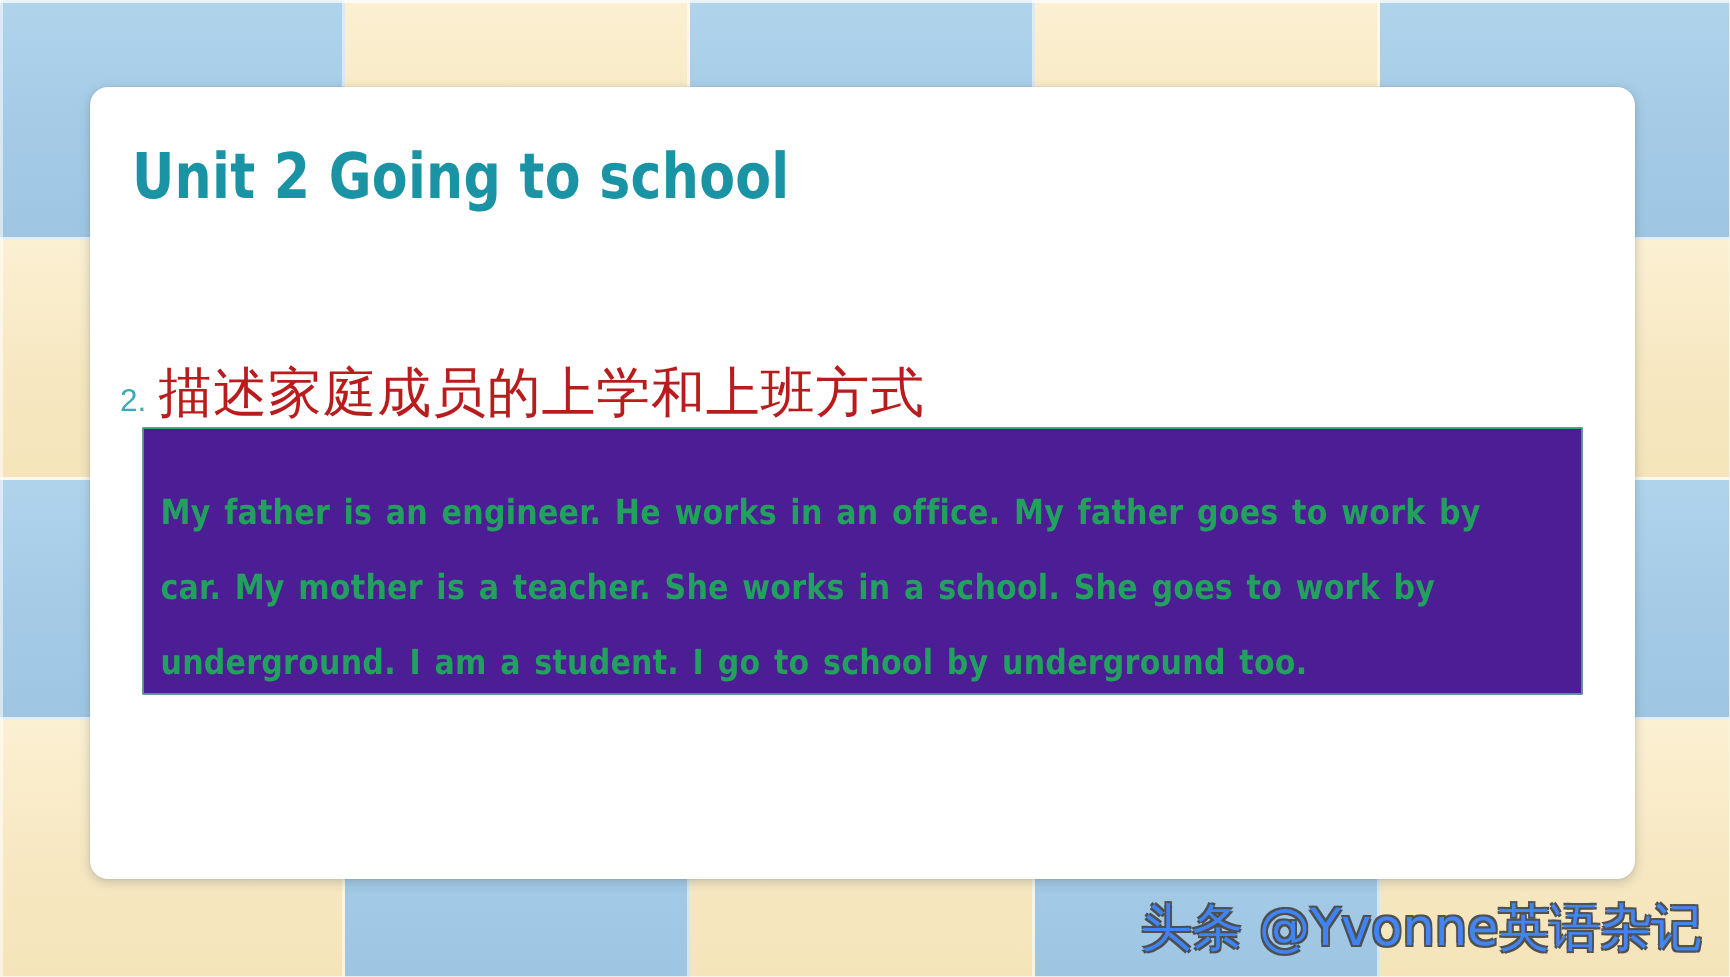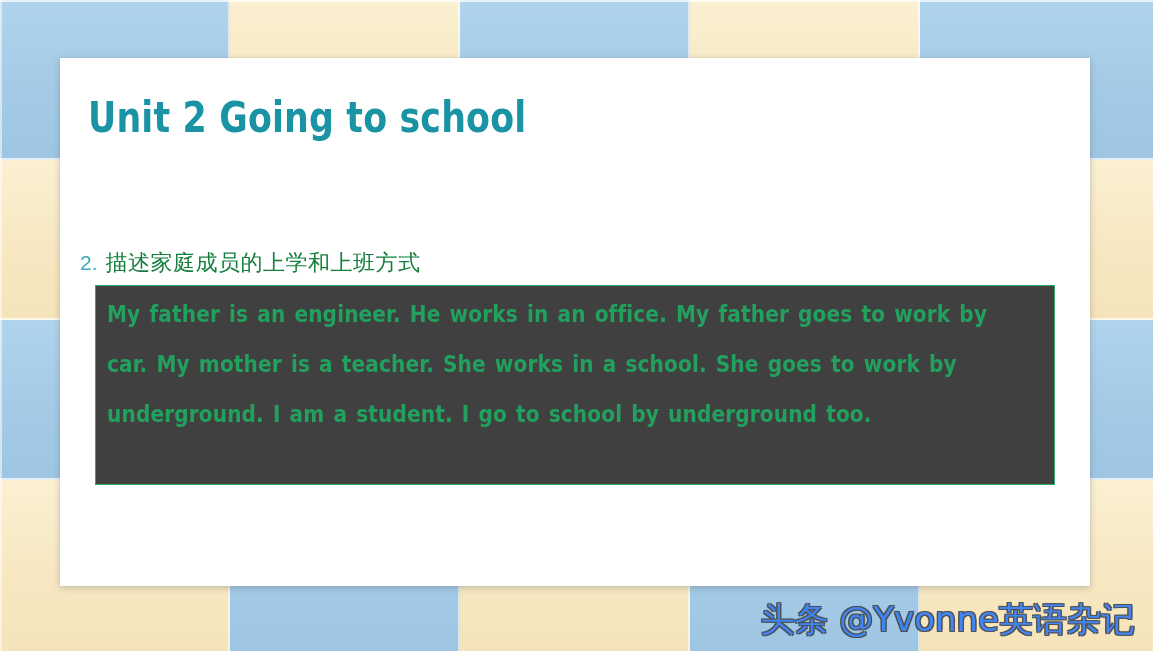--- a/index.html
+++ b/index.html
@@ -50,20 +50,21 @@
 
   
   #card {
     position: absolute;
     left: 60px;
     top: 58px;
     width: 1030px;
     height: 528px;
     background: #ffffff;
     box-shadow: 0 2px 7px rgba(80,90,100,0.30), 0 0 1px rgba(0,0,0,0.18);
+    border-radius: 12px;
   }
 
   #slide-title {
     position: absolute;
     left: 28px;
     top: 36px;
     font-family: "DejaVu Sans Condensed", "Liberation Sans Narrow", "Liberation Sans", sans-serif;
     font-weight: bold;
     font-size: 42px;
     line-height: 48px;
@@ -84,37 +85,37 @@
   }
   #subtitle-number {
     font-family: "Liberation Sans", sans-serif;
     font-size: 21px;
     color: #3ba9b6;
     margin-right: 8px;
     font-weight: normal;
   }
   #subtitle-text {
     font-family: "DejaVu Sans", sans-serif;
-    font-size: 22px;
+    font-size: 36px;
     line-height: 34px;
-    color: #15803d;
+    color: #b91c1c;
     letter-spacing: 0.5px;
   }
 
   
   #passage-box {
     position: absolute;
     left: 35px;
     top: 227px;
     width: 960px;
-    height: 200px;
+    height: 178px;
     border: 1px solid #2fa96a;
     box-sizing: border-box;
-    background: #404040;
-    padding: 3px 11px 10px 11px;
+    background: #4c1d95;
+    padding: 31px 11px 10px 11px;
   }
   #passage-text {
     font-family: "DejaVu Sans Condensed", "Liberation Sans Narrow", "Liberation Sans", sans-serif;
     font-weight: bold;
     font-size: 23px;
     line-height: 50px;
     color: #22a05d;
     letter-spacing: 0.15px;
     word-spacing: 2px;
     transform: scaleX(0.97);

